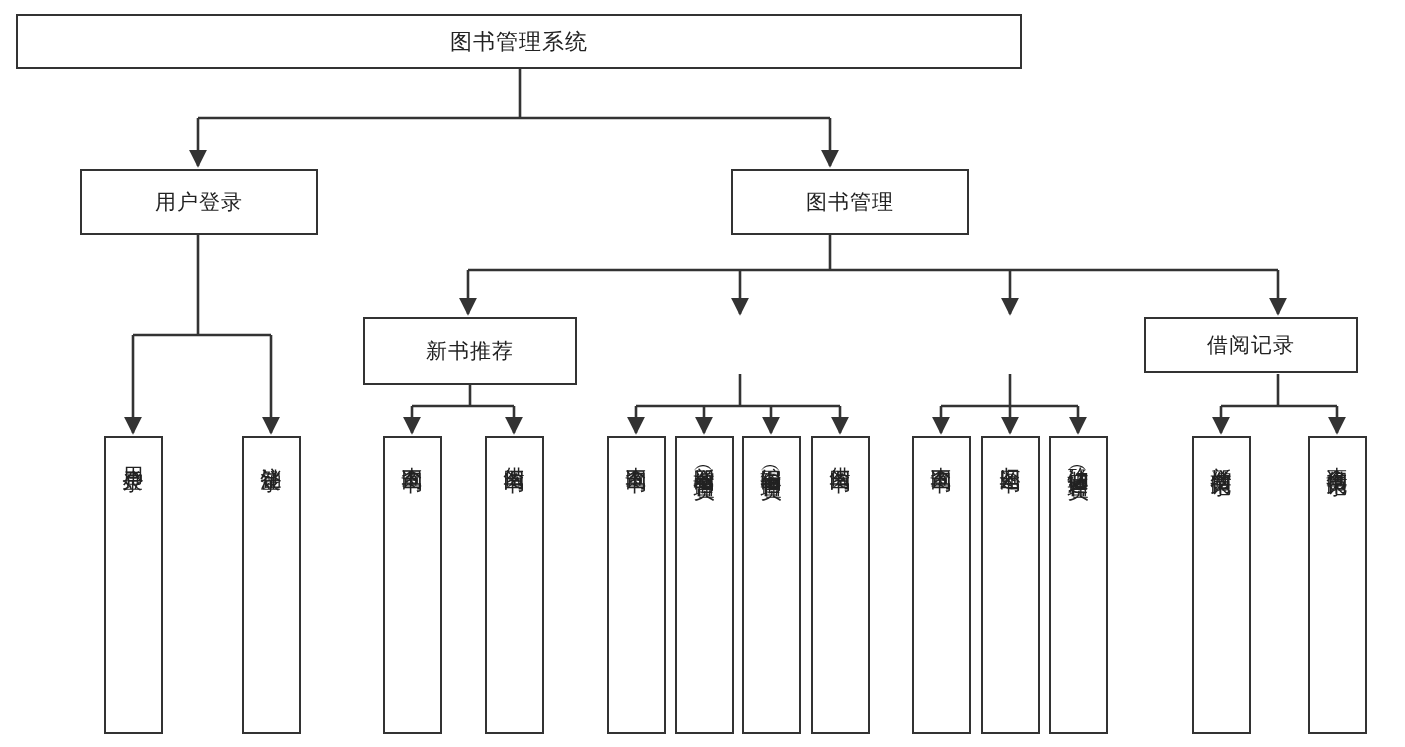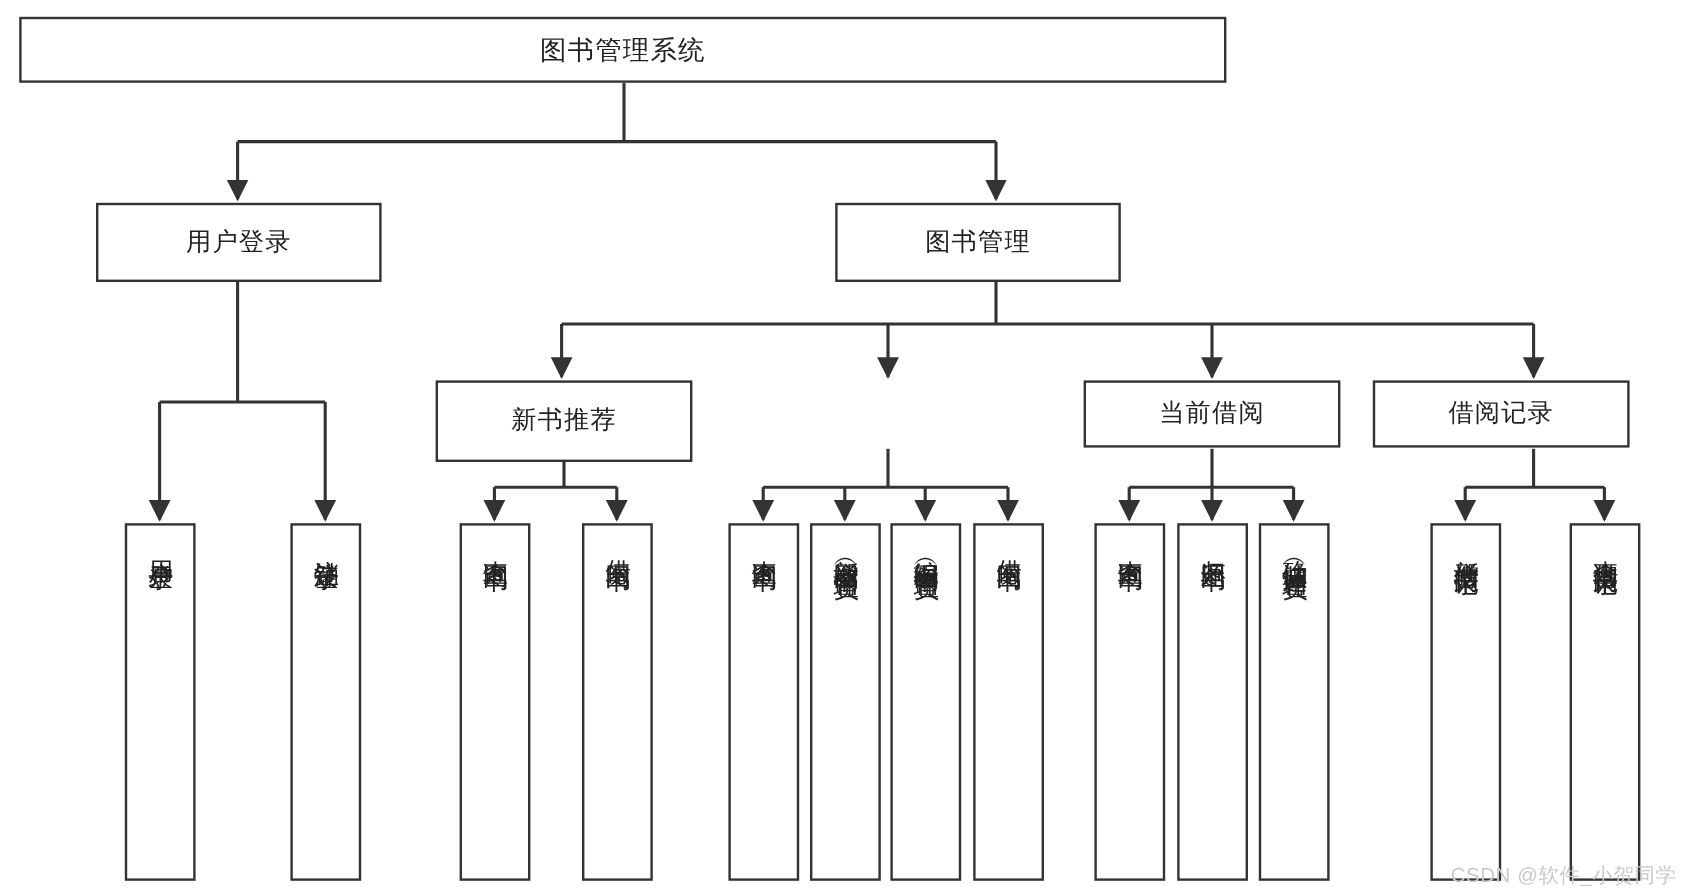--- a/index.html
+++ b/index.html
@@ -127,32 +127,29 @@
   </svg>
 
   <div class="node horiz" id="root-node" style="left:16px; top:14px; width:1006px; height:55px;">
     <span class="node-label">图书管理系统</span>
   </div>
 
   <div class="node horiz" style="left:80px; top:169px; width:238px; height:66px;">
     <span class="node-label">用户登录</span>
   </div>
 
-  <div class="node horiz" style="left:696px; top:169px; width:238px; height:66px;">
+  <div class="node horiz" style="left:731px; top:169px; width:238px; height:66px;">
     <span class="node-label">图书管理</span>
   </div>
 
   <div class="node horiz" style="left:363px; top:317px; width:214px; height:68px;">
     <span class="node-label">新书推荐</span>
   </div>
 
 
-  <div class="node horiz" style="left:903px; top:317px; width:214px; height:56px;">
-    <span class="node-label">当前借阅</span>
-  </div>
 
   <div class="node horiz" style="left:1144px; top:317px; width:214px; height:56px;">
     <span class="node-label">借阅记录</span>
   </div>
 
   <div class="node vert" style="left:104px; top:436px; width:59px; height:298px;">
     <span class="node-label">用户登录</span>
   </div>
 
   <div class="node vert" style="left:242px; top:436px; width:59px; height:298px;">
@@ -196,15 +193,14 @@
   </div>
 
   <div class="node vert" style="left:1192px; top:436px; width:59px; height:298px;">
     <span class="node-label">新增借阅记录</span>
   </div>
 
   <div class="node vert" style="left:1308px; top:436px; width:59px; height:298px;">
     <span class="node-label">查询借阅记录</span>
   </div>
 
-  <div id="watermark">CSDN @软件_小贺同学</div>
 
 </div>
 
 </body></html>

